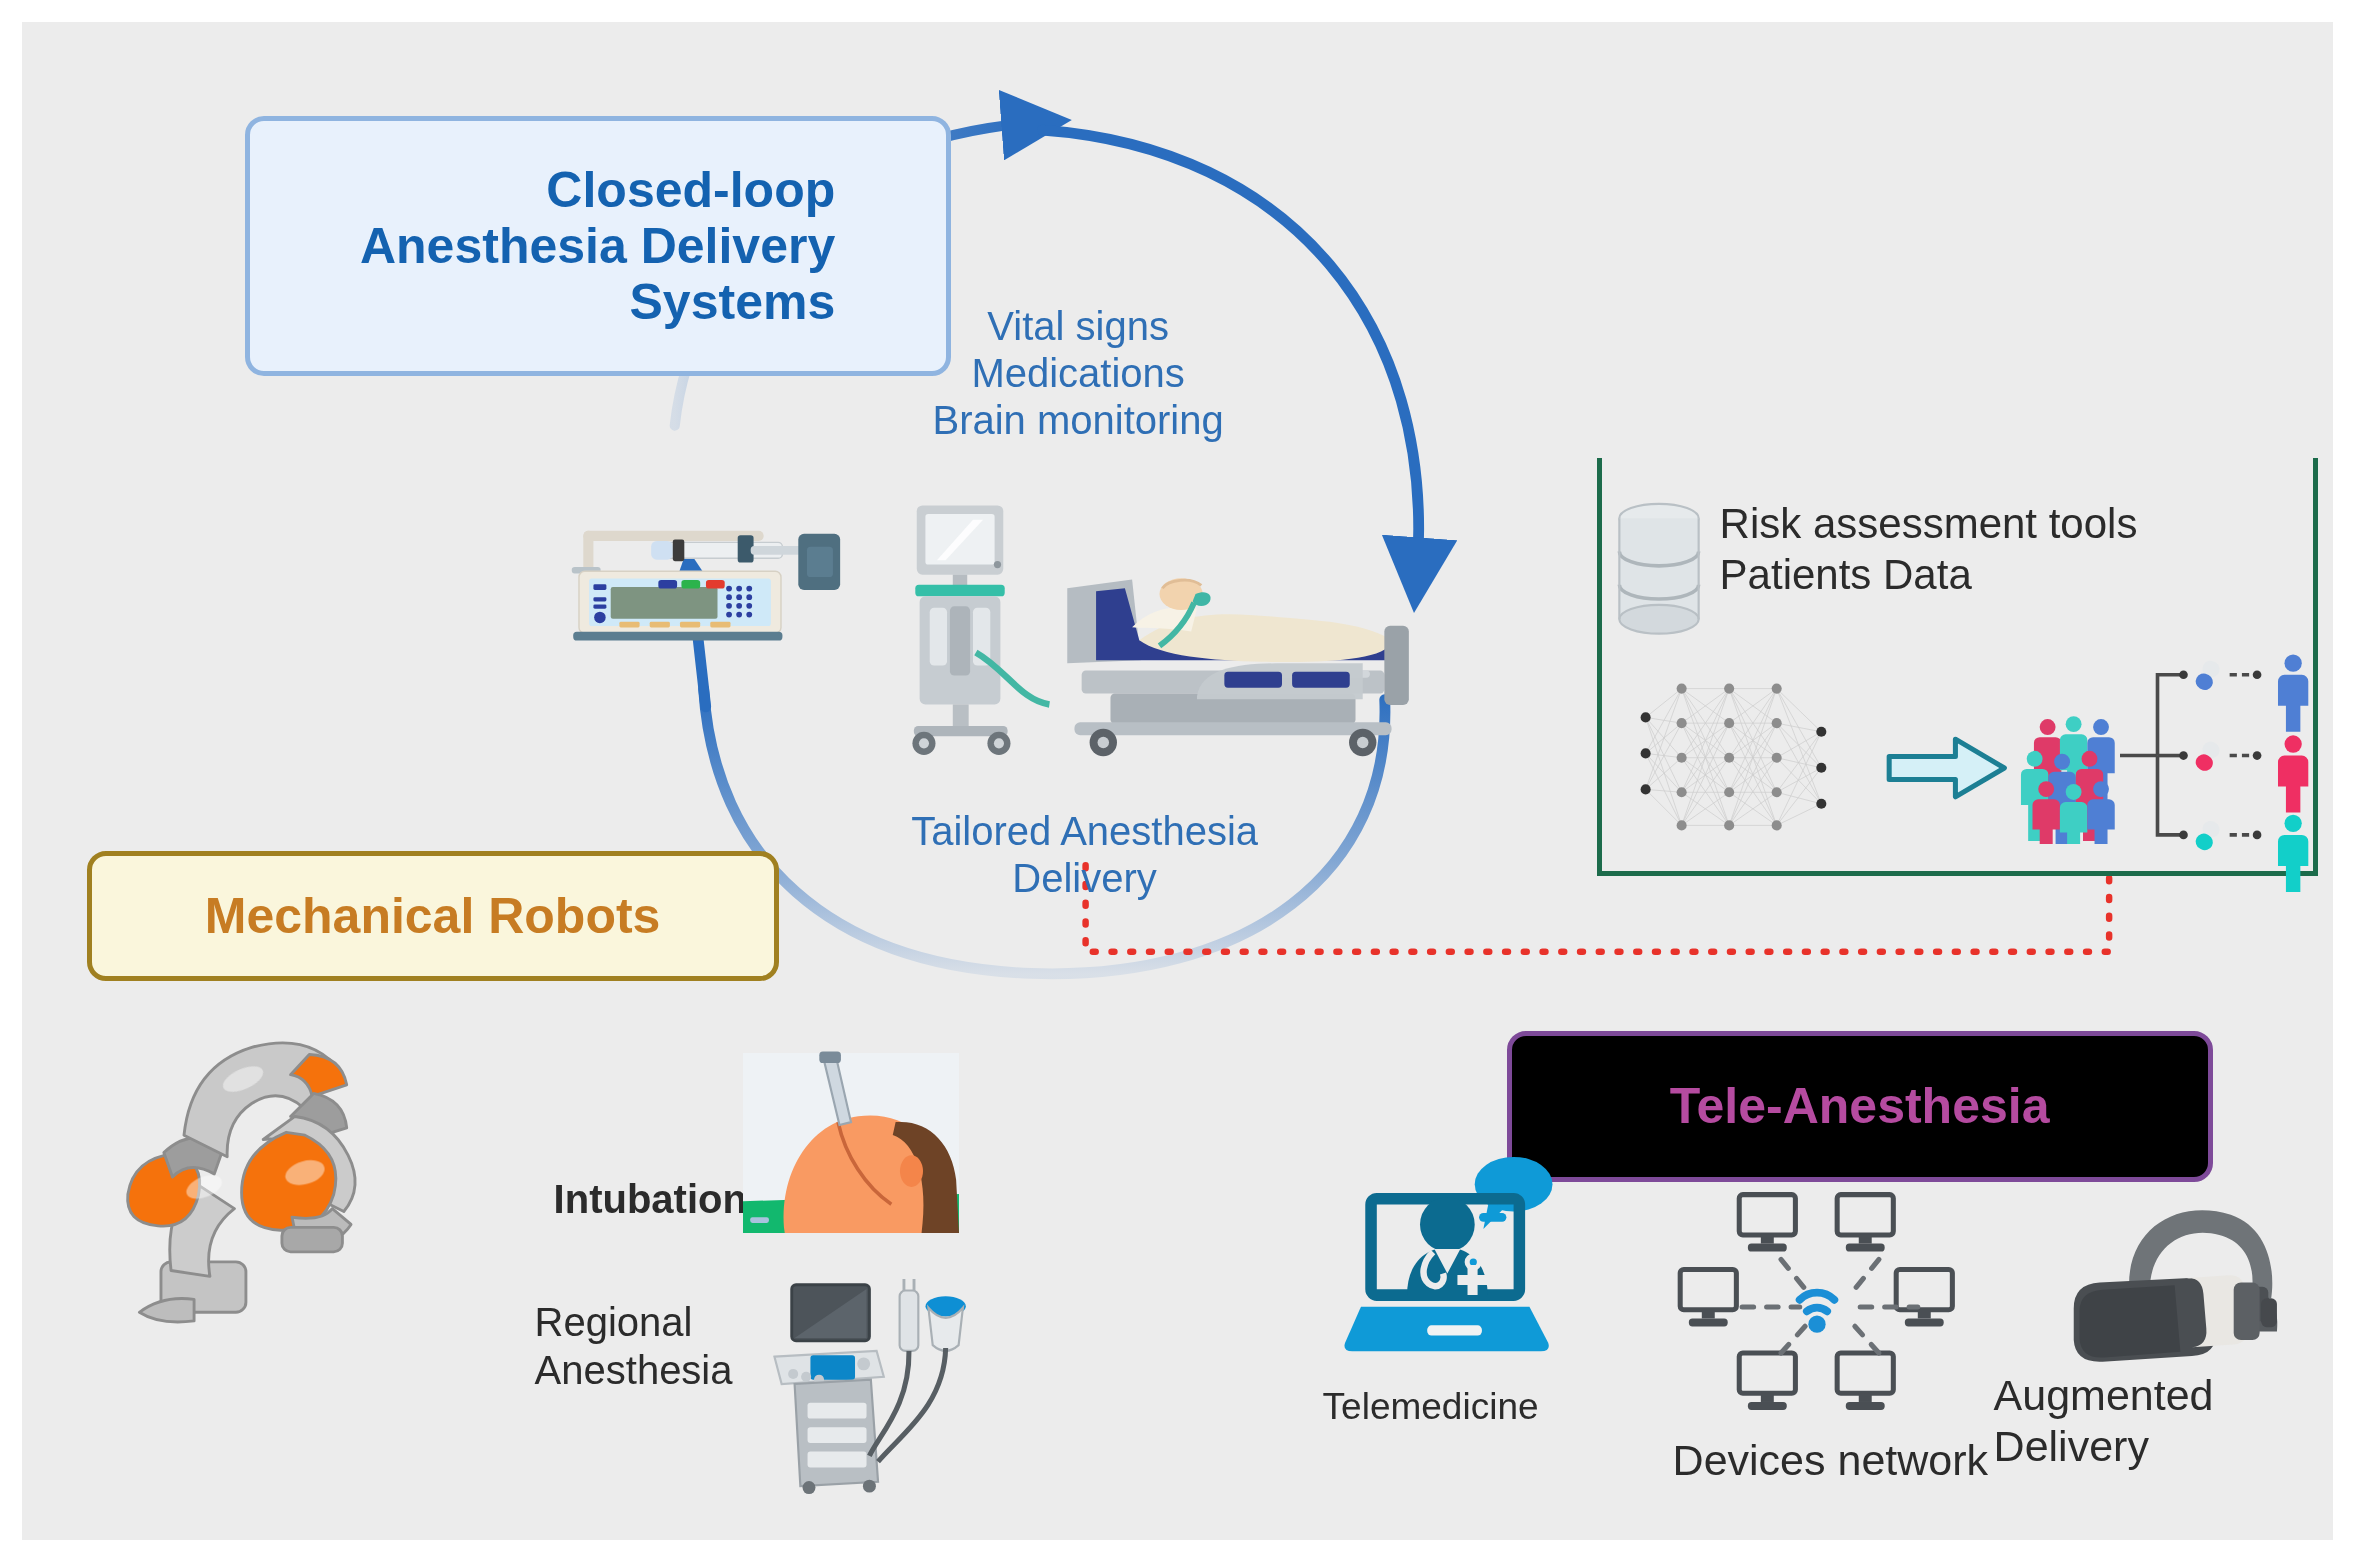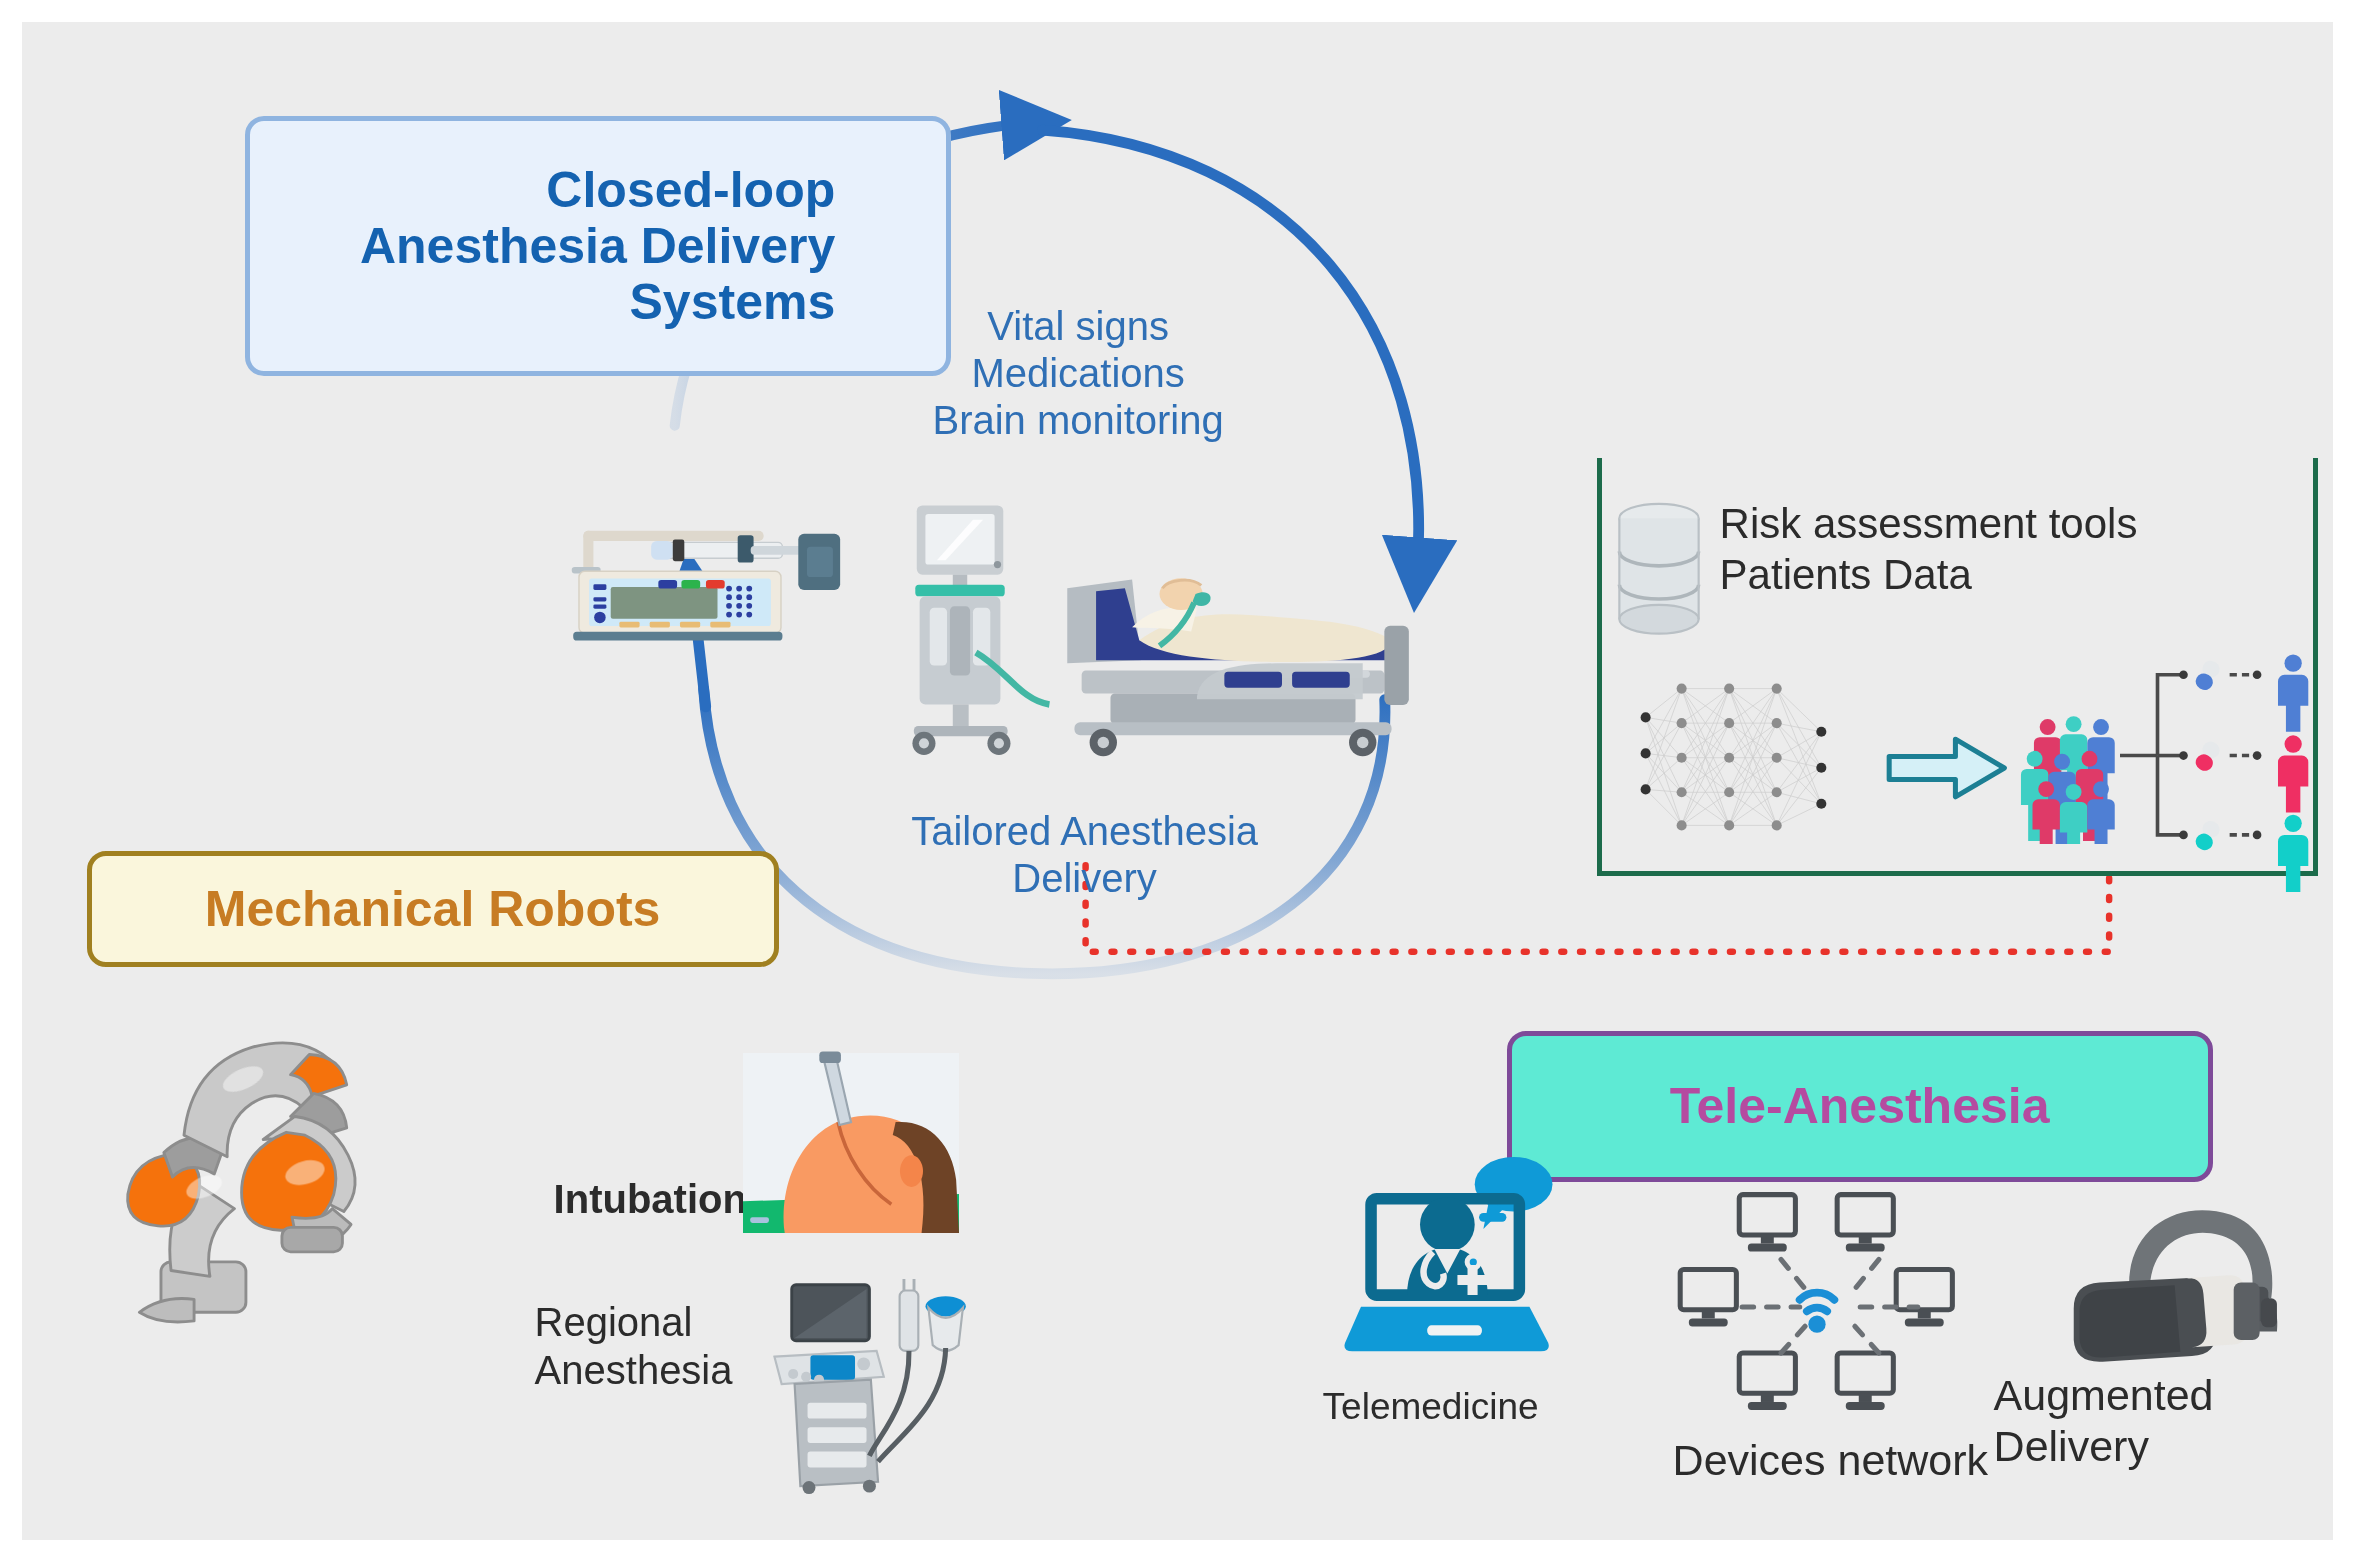--- a/index.html
+++ b/index.html
@@ -15,26 +15,26 @@
   }
   #box-closedloop{
     left:223px;top:94px;width:706px;height:260px;
     background:#e8f1fc;border:5px solid #8fb4e0;color:#1462b0;font-size:50px;
   }
   #box-cdss{
     left:1449px;top:267px;width:706px;height:180px;
     background:#c9eee4;border:5px solid #1c7a62;color:#11653f;font-size:50px;
   }
   #box-robots{
-    left:65px;top:829px;width:692px;height:116px;
+    left:65px;top:829px;width:692px;height:130px;
     background:#faf6dc;border:5px solid #a08020;color:#c77c23;font-size:50px;
   }
   #box-tele{
     left:1485px;top:1009px;width:706px;height:151px;
-    background:#5eead4;border:5px solid #7e4a99;color:#b54ba0;font-size:50px;
+    background:#000000;border:5px solid #7e4a99;color:#b54ba0;font-size:50px;
   }
 
   
   #cdss-panel{
     left:1575px;top:436px;width:721px;height:418px;
     background:#ececec;border:5px solid #1c6b4b;border-top:none;box-sizing:border-box;
   }
   #cdss-stem{left:1575px;top:436px;width:5px;height:14.4px;background:#1c6b4b;}
 
   

